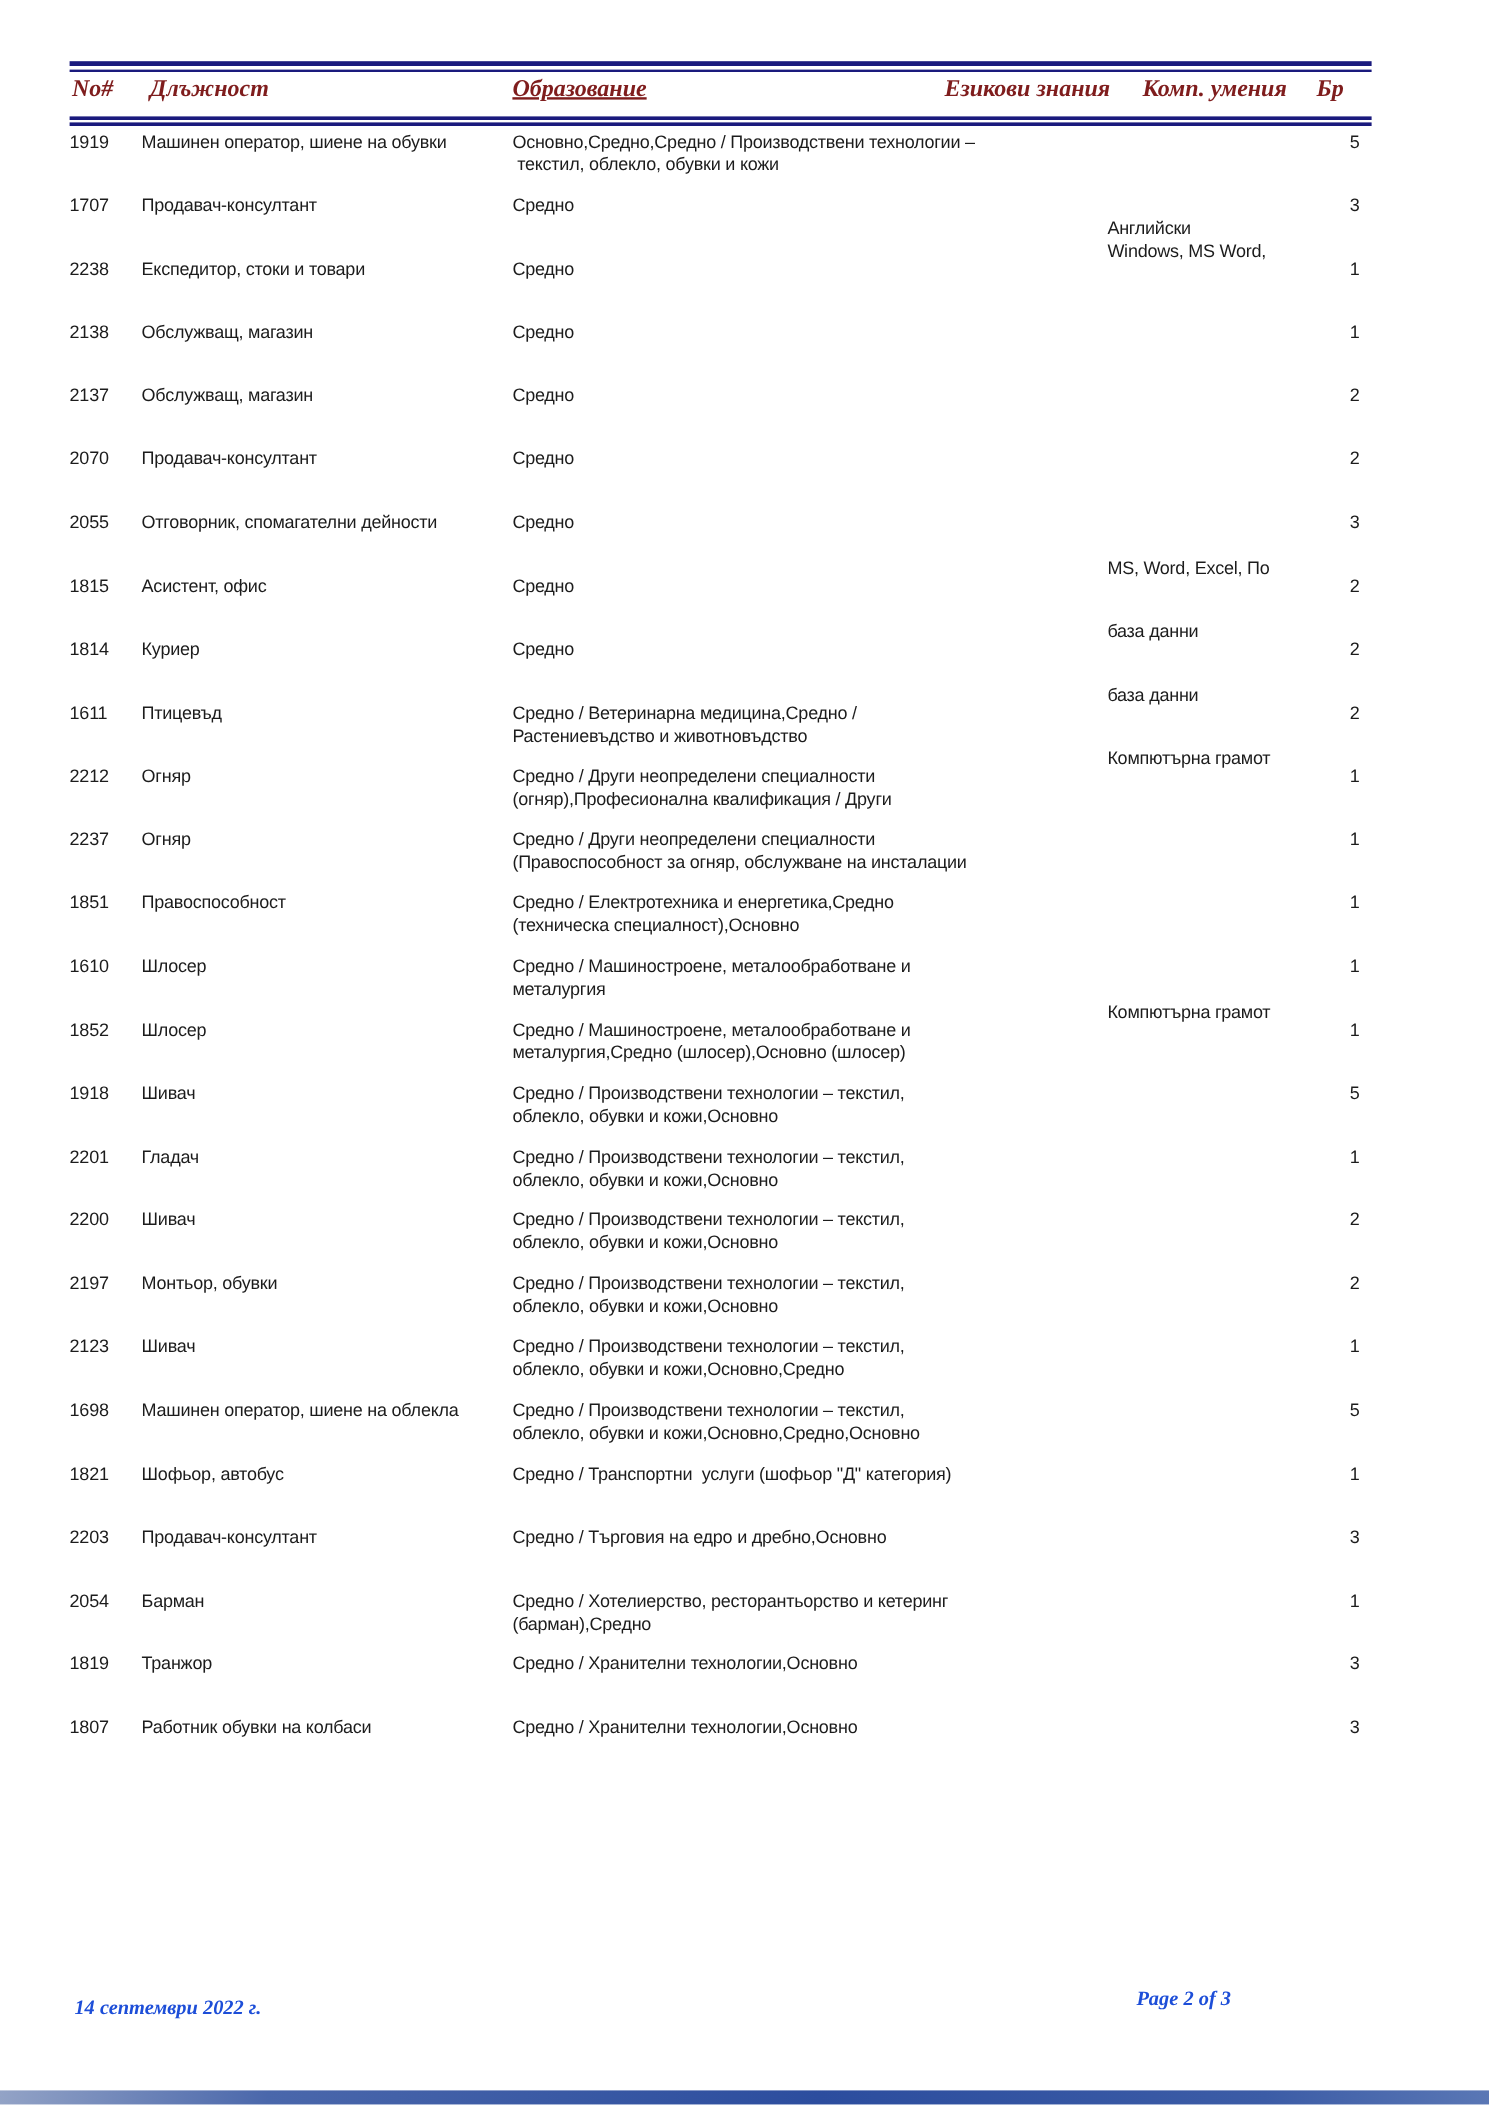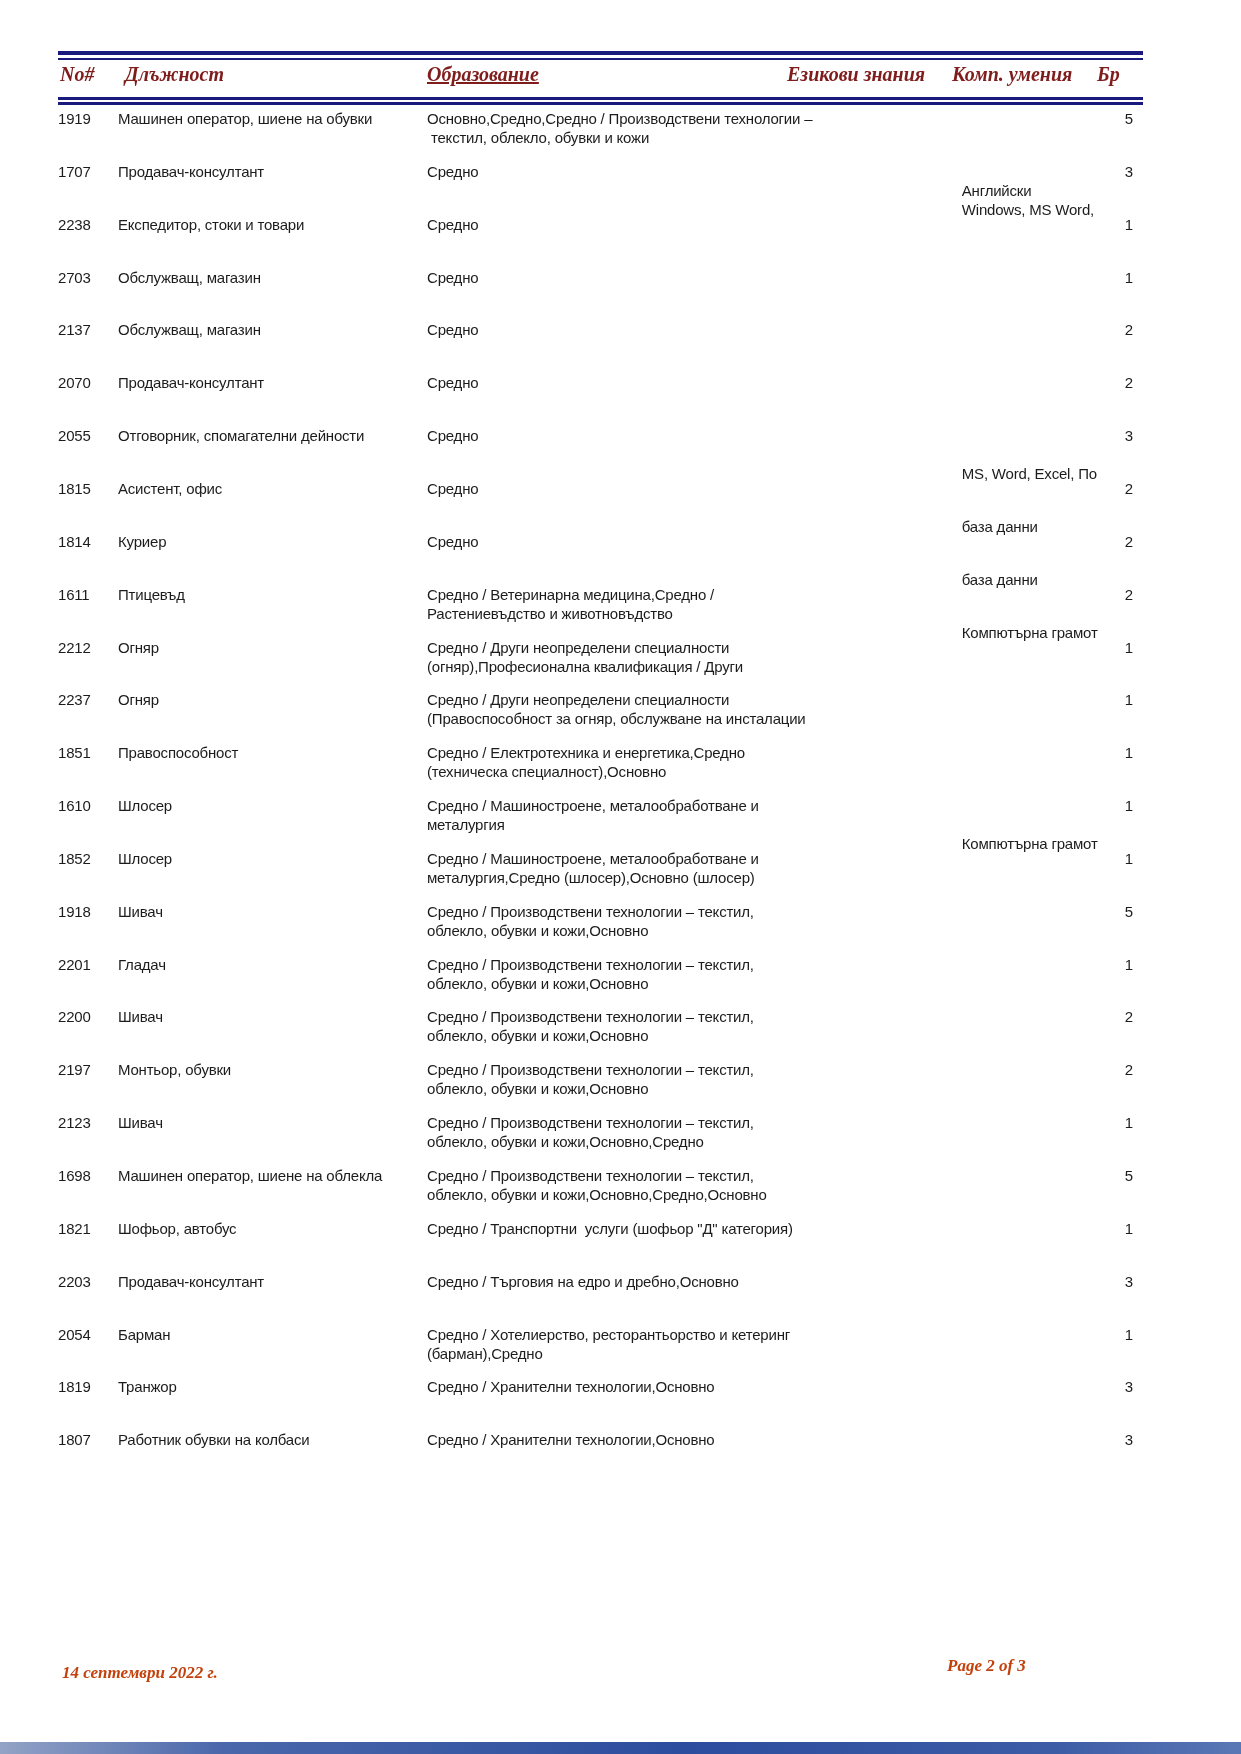--- a/index.html
+++ b/index.html
@@ -28,29 +28,29 @@
   .hdr-edu{left:427px;text-decoration:underline;}
   .hdr-lang{left:787px;}
   .hdr-comp{left:952px;}
   .hdr-cnt{left:1097px;}
   
   .row{position:absolute;left:0;width:1241px;font-size:15px;line-height:19px;letter-spacing:-0.2px;}
   .cell{position:absolute;top:0;white-space:pre;}
   .c-no{left:58px;width:48px;}
   .c-pos{left:118px;width:300px;}
   .c-edu{left:427px;width:420px;}
-  .c-skill{left:938px;width:225px;}
+  .c-skill{left:899px;width:225px;}
   .c-skill .skill-line{height:19px;white-space:pre;}
   .c-cnt{left:1053px;width:80px;text-align:right;}
   
   .footer-text{
     position:absolute;
     font-family:"Liberation Serif", serif;
     font-weight:bold;font-style:italic;
-    font-size:17px;color:#c2410c;
+    font-size:17px;color:#1d4ed8;
     white-space:nowrap;
   }
   .footer-date{left:62px;top:1663px;}
   .footer-page{left:947px;width:200px;top:1656px;text-align:left;}
   
   .bottom-bar{
     position:absolute;left:0;bottom:0;width:1241px;height:12px;
     background:linear-gradient(90deg,#93a3c6 0%,#4a67ab 18%,#2c4d9e 55%,#3c5ca6 85%,#5a77b5 100%);
   }
 </style>
@@ -99,21 +99,21 @@
     <span class="cell c-pos">Експедитор, стоки и товари</span>
     <span class="cell c-edu">Средно</span>
     <span class="cell c-skill">
       <span class="skill-line">&nbsp;</span>
       <span class="skill-line"></span>
     </span>
     <span class="cell c-cnt">1</span>
   </div>
 
   <div class="row" style="top: 268px;">
-    <span class="cell c-no">2703</span>
+    <span class="cell c-no">2138</span>
     <span class="cell c-pos">Обслужващ, магазин</span>
     <span class="cell c-edu">Средно</span>
     <span class="cell c-skill">
       <span class="skill-line">&nbsp;</span>
       <span class="skill-line"></span>
     </span>
     <span class="cell c-cnt">1</span>
   </div>
 
   <div class="row" style="top: 320px;">

